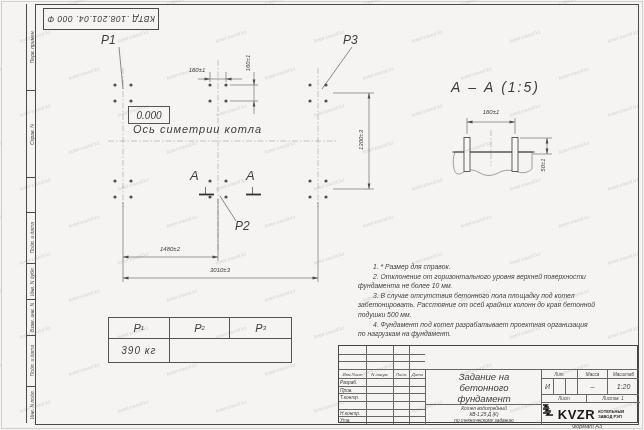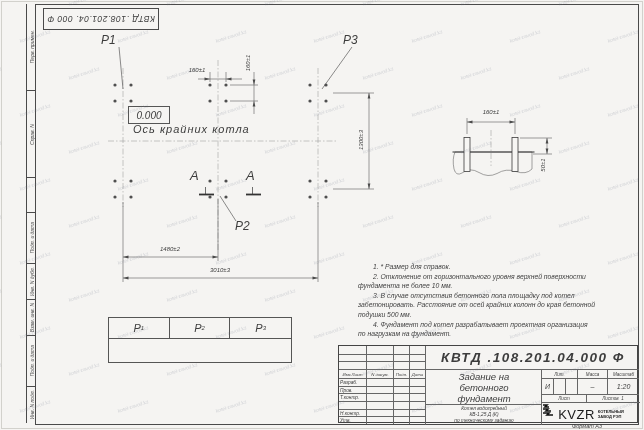--- a/index.html
+++ b/index.html
@@ -51,21 +51,21 @@
   .sig-lbl{font-size:4.8px;display:flex;align-items:center;padding-left:1px;}
   .sig-hd{font-size:4.3px;display:flex;align-items:center;justify-content:center;}
   .tb-title{position:absolute;left:86px;top:23px;width:116px;height:35px;border-left:0.7px solid #666;border-top:0.7px solid #666;
             display:flex;flex-direction:column;align-items:center;justify-content:center;font-size:9.5px;line-height:11px;}
   .tb-sub{position:absolute;left:86px;top:58px;width:116px;height:20px;border-left:0.7px solid #666;border-top:0.7px solid #666;
           display:flex;flex-direction:column;align-items:center;justify-content:center;font-size:4.8px;line-height:6px;}
   .lit-hd{font-size:4.5px;display:flex;align-items:center;justify-content:center;}
   .lit-val{font-size:7px;display:flex;align-items:center;justify-content:center;}
   .logo-row{position:absolute;left:202px;top:56px;width:98px;height:22px;border-left:0.7px solid #666;border-top:0.7px solid #666;
             display:flex;align-items:center;justify-content:center;gap:3px;font-style:normal;}
-  .logo-txt{font-size:13px;font-weight:normal;color:#1a1a1a;letter-spacing:0.5px;}
+  .logo-txt{font-size:13px;font-weight:bold;color:#1a1a1a;letter-spacing:0.5px;}
   .logo-co{font-size:4px;font-weight:bold;line-height:5px;color:#222;}
   .fmt{position:absolute;left:552px;top:423px;width:70px;text-align:center;font-size:5.5px;font-style:italic;}
   
   #wm{position:absolute;inset:0;pointer-events:none;z-index:50;}
   #wm span{position:absolute;font-size:5px;color:rgba(120,126,142,0.28);transform:rotate(-18deg);white-space:nowrap;}
   svg{position:absolute;left:0;top:0;pointer-events:none;}
 </style>
 </head>
 <body>
 
@@ -206,28 +206,29 @@
         <circle cx="326" cy="197" r="1.6"></circle>
       </g>
   </svg>
 
   <div class="plabel" style="left:101px;top:33px">P1</div>
   <div class="plabel" style="left:343px;top:33px">P3</div>
   <div class="plabel" style="left:235px;top:219px">P2</div>
   <div class="alabel" style="left:190px;top:168px">А</div>
   <div class="alabel" style="left:246px;top:168px">А</div>
   <div class="elev">0.000</div>
-  <div class="axis">Ось крайних котла</div>
+  <div class="axis">Ось симетрии котла</div>
 
   <div class="dim ctr" style="left:182px;top:67px;width:30px">160±1</div>
   <div class="dim ctr rot" style="left:233px;top:60px;width:30px">160±1</div>
   <div class="dim ctr rot" style="left:344px;top:137px;width:34px">1300±3</div>
   <div class="dim ctr" style="left:150px;top:246px;width:40px">1480±2</div>
   <div class="dim ctr" style="left:200px;top:267px;width:40px">3010±3</div>
 
+  <div class="sec-title">А – А (1:5)</div>
   <div class="dim ctr" style="left:474px;top:109px;width:34px">160±1</div>
   <div class="dim ctr rot" style="left:527px;top:162px;width:32px">50±1</div>
 
   <div class="notes">
       <div class="note-indent">1. * Размер для справок.</div>
       <div class="note-indent">2. Отклонение от горизонтального уровня верхней поверхности</div>
       <div>фундамента не более 10 мм.</div>
       <div class="note-indent">3. В случае отсутствия бетонного пола площадку под котел</div>
       <div>забетонировать. Расстояние от осей крайних колонн до края бетонной</div>
       <div>подушки 500 мм.</div>
@@ -241,38 +242,38 @@
         <sub>1</sub>
       </div>
     <div class="hd">
         <span>P</span>
         <sub>2</sub>
       </div>
     <div class="hd">
         <span>P</span>
         <sub>3</sub>
       </div>
+    <div>390 кг</div>
   </div>
 
   <div class="tb">
 
     <div class="cell noL noT" style="left:0;top:0;width:27px;height:8px"></div>
       <div class="cell noT" style="left:27px;top:0;width:27px;height:8px"></div>
       <div class="cell noT" style="left:54px;top:0;width:16px;height:8px"></div>
       <div class="cell noT" style="left:70px;top:0;width:16px;height:8px"></div>
     <div class="cell noL" style="left:0;top:8px;width:27px;height:7px"></div>
       <div class="cell" style="left:27px;top:8px;width:27px;height:7px"></div>
       <div class="cell" style="left:54px;top:8px;width:16px;height:7px"></div>
       <div class="cell" style="left:70px;top:8px;width:16px;height:7px"></div>
     <div class="cell noL" style="left:0;top:15px;width:27px;height:8px"></div>
       <div class="cell" style="left:27px;top:15px;width:27px;height:8px"></div>
       <div class="cell" style="left:54px;top:15px;width:16px;height:8px"></div>
       <div class="cell" style="left:70px;top:15px;width:16px;height:8px"></div>
 
-    <div class="docnum">КВТД .108.201.04.000 Ф</div>
 
     <div class="cell noL sig-hd" style="left:0;top:23px;width:27px;height:9px">Изм.Лист</div>
     <div class="cell sig-hd" style="left:27px;top:23px;width:27px;height:9px">N докум.</div>
     <div class="cell sig-hd" style="left:54px;top:23px;width:16px;height:9px">Подп.</div>
     <div class="cell sig-hd" style="left:70px;top:23px;width:16px;height:9px">Дата</div>
 
     <div class="cell noL sig-lbl" style="left:0;top:32px;width:27px;height:8px">Разраб.</div>
     <div class="cell" style="left:27px;top:32px;width:27px;height:8px"></div>
       <div class="cell" style="left:54px;top:32px;width:16px;height:8px"></div>
       <div class="cell" style="left:70px;top:32px;width:16px;height:8px"></div>

